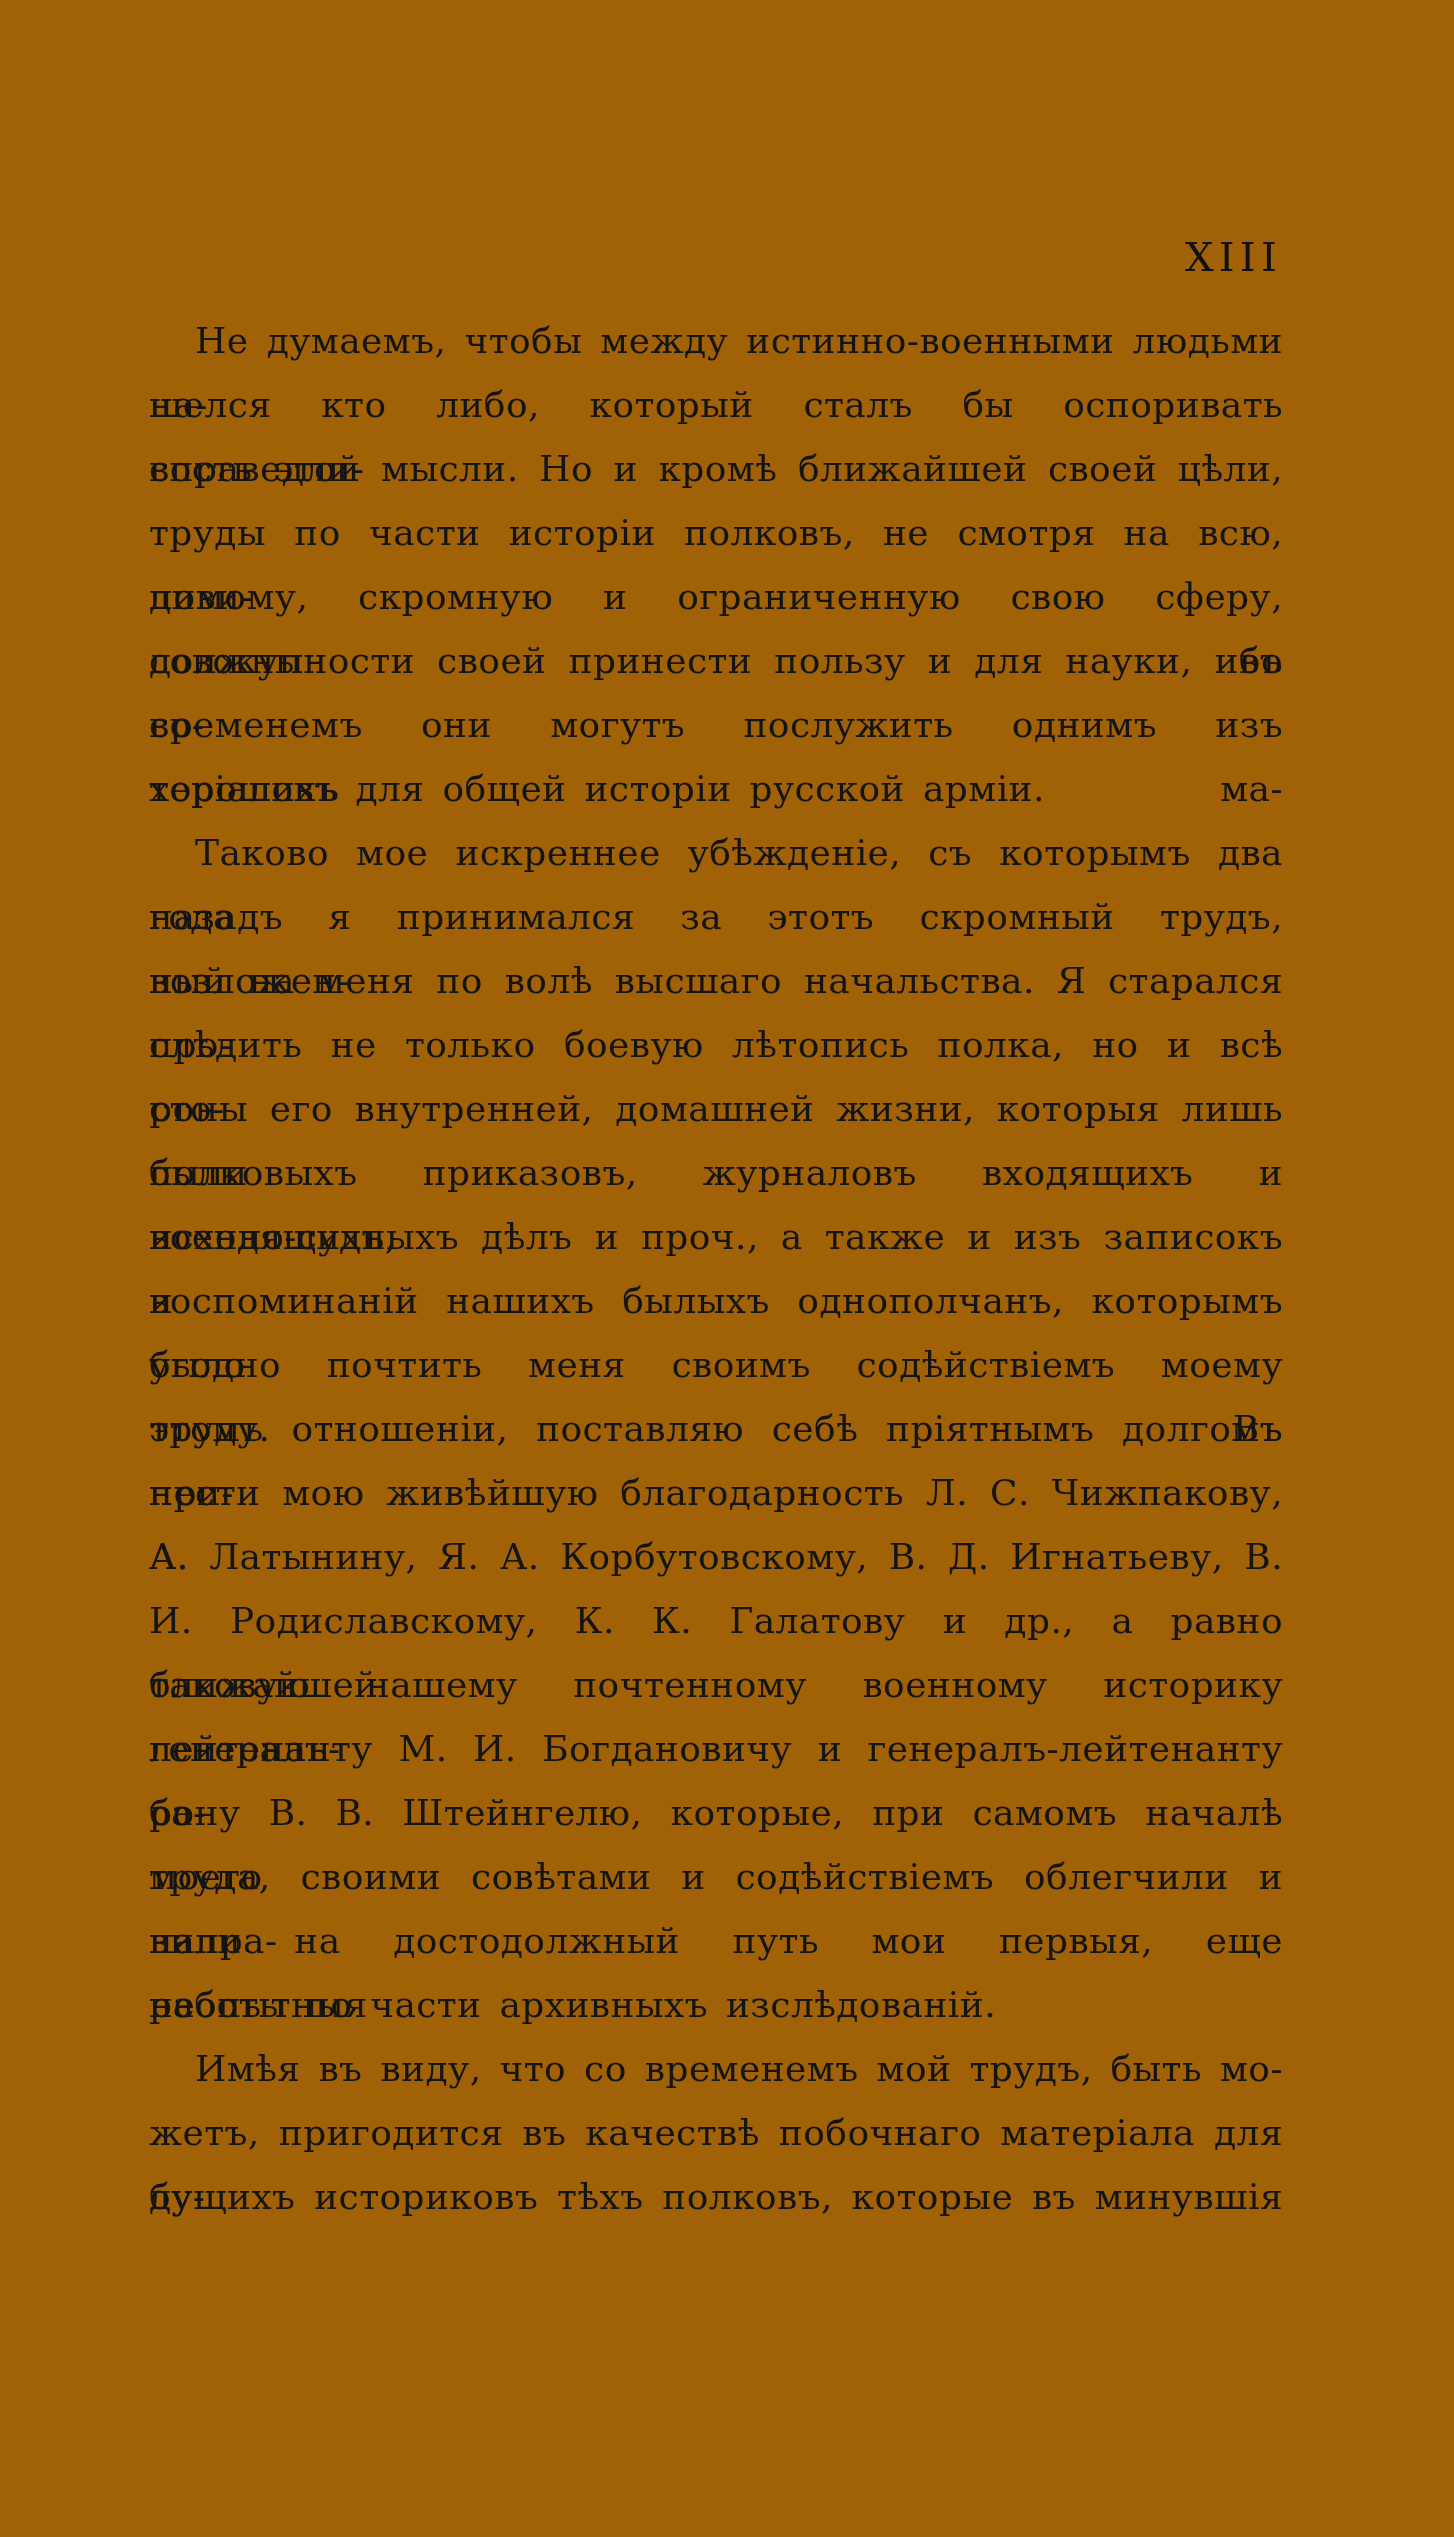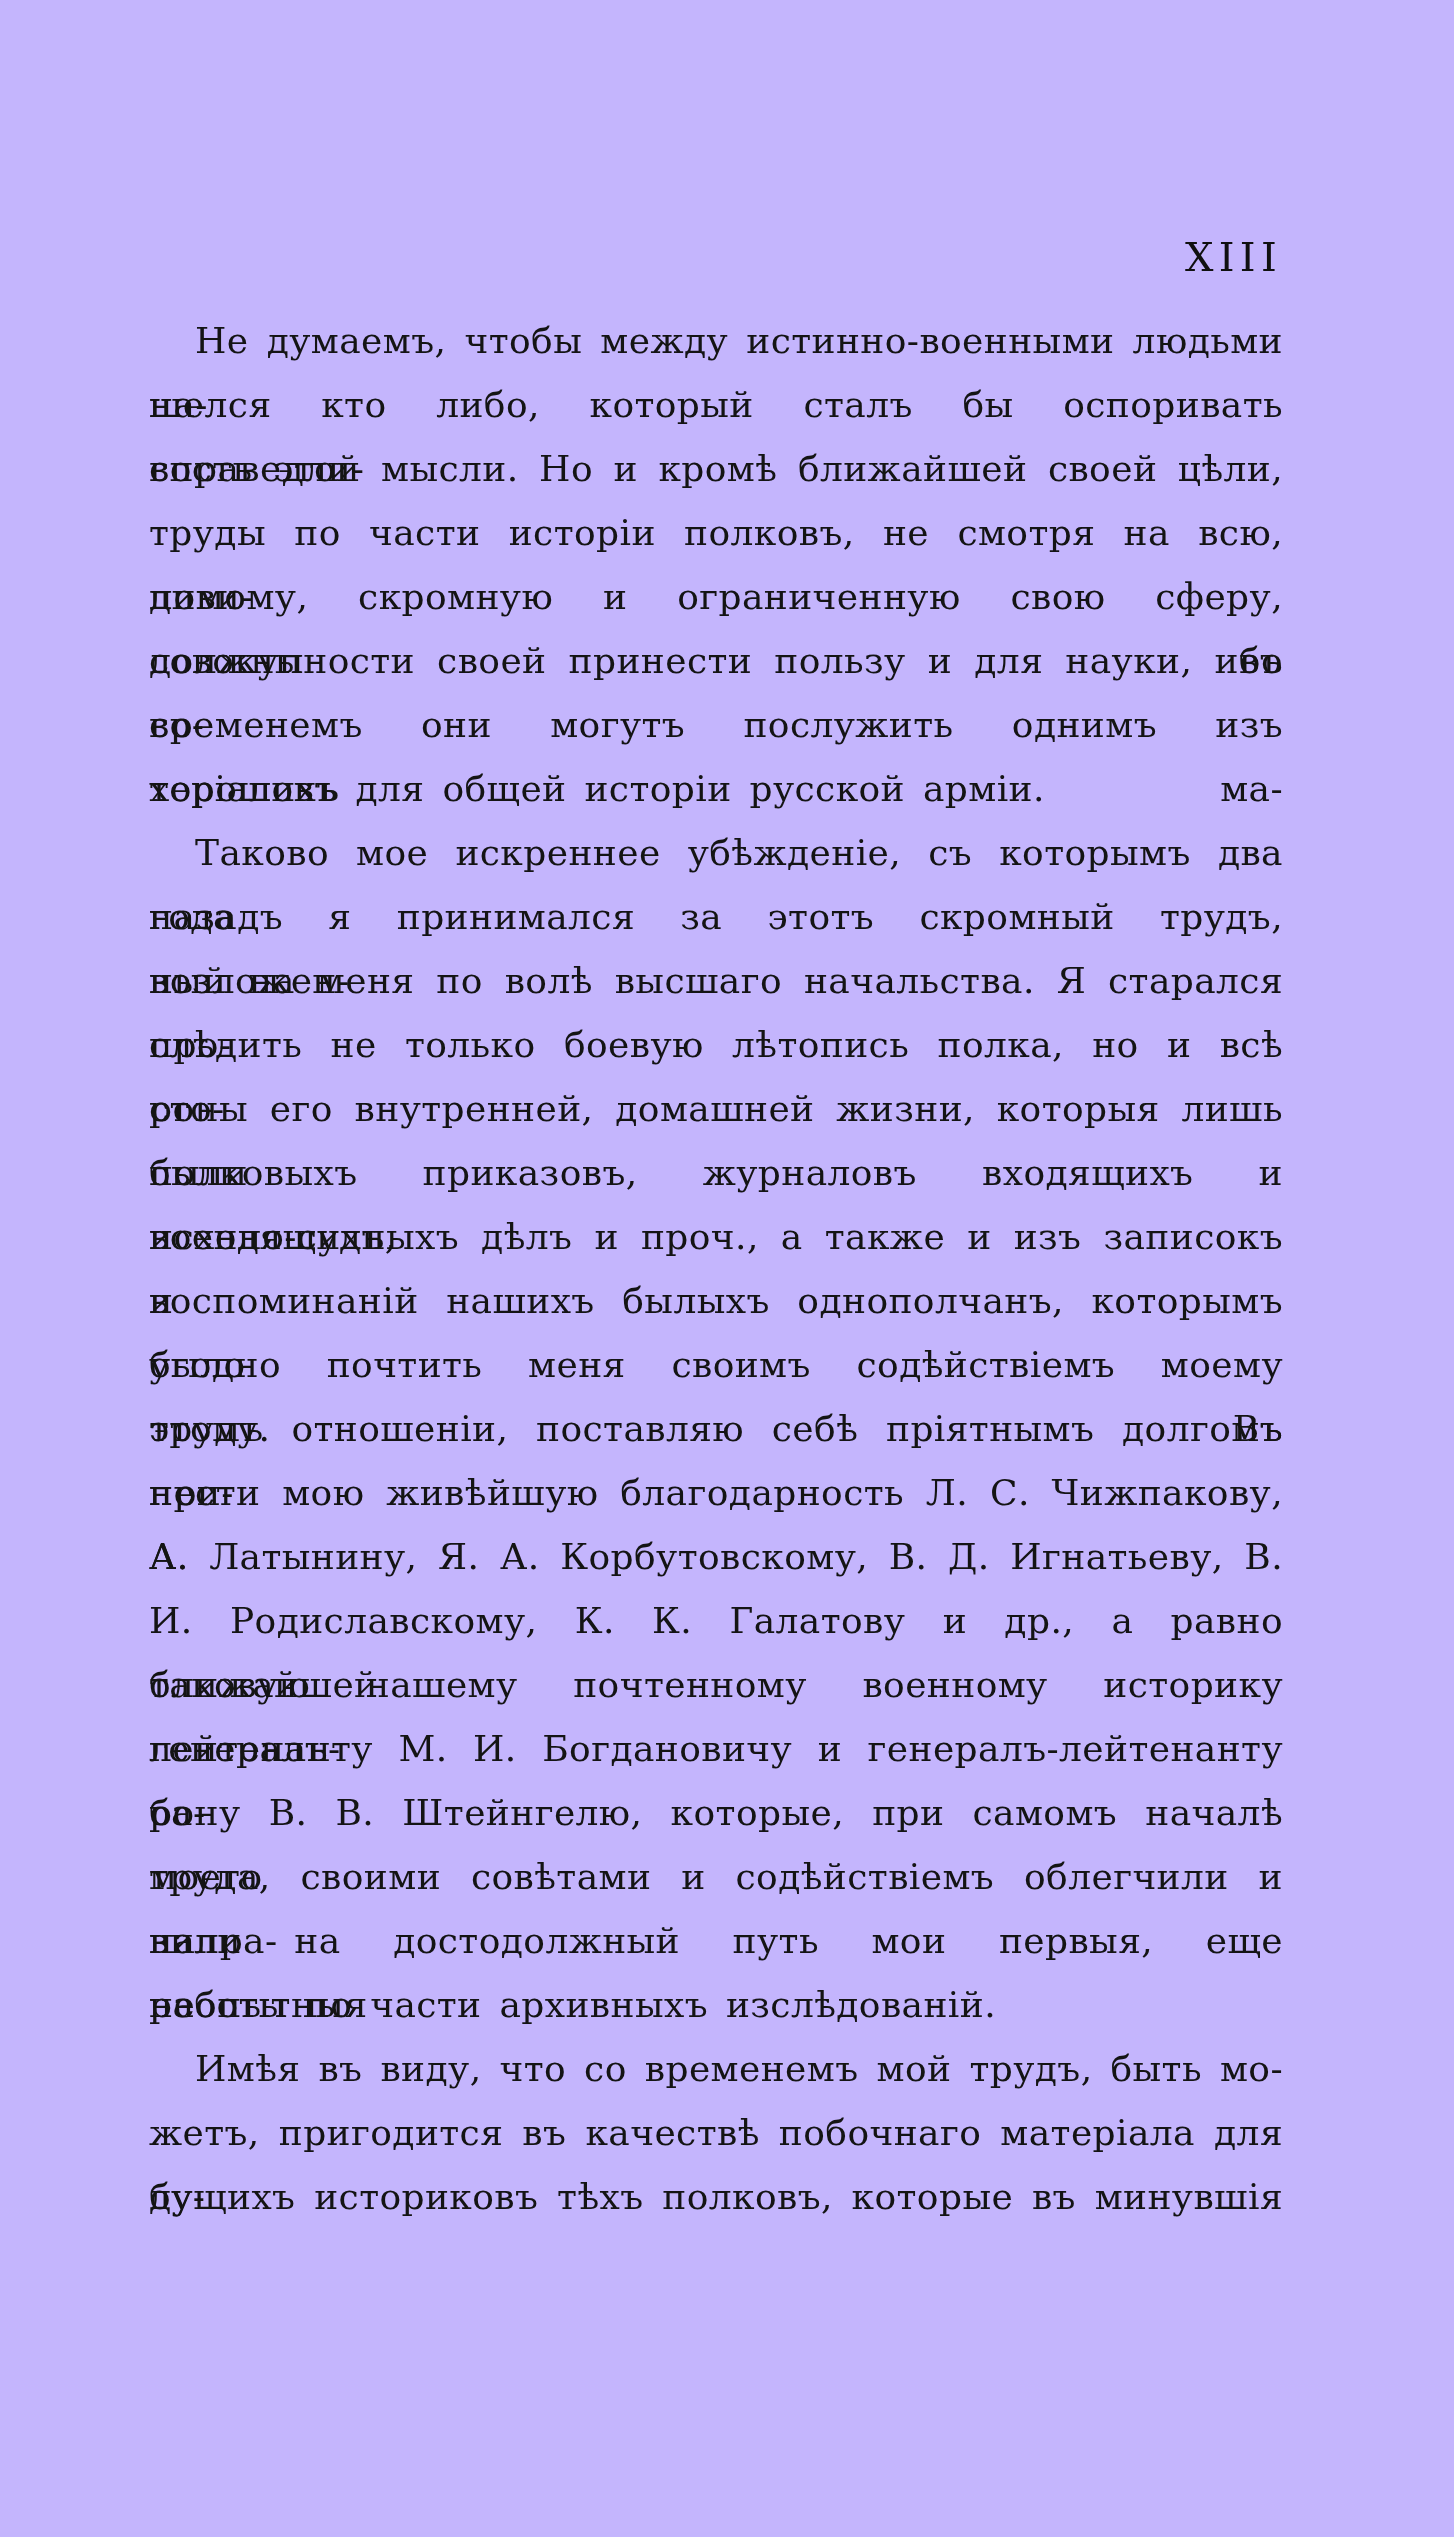--- a/index.html
+++ b/index.html
@@ -4,21 +4,21 @@
 <style>
   html, body {
     margin: 0;
     padding: 0;
     background: #ffffff;
   }
   .page {
     position: relative;
     width: 1454px;
     height: 2538px;
-    background: #c4b5fd;
+    background: #a16207;
     overflow: hidden;
     font-family: "DejaVu Serif", "Liberation Serif", serif;
     color: #141414;
   }
   .page-number {
     position: absolute;
     top: 234px;
     right: 172px;
     font-size: 40px;
     letter-spacing: 5.3px;

